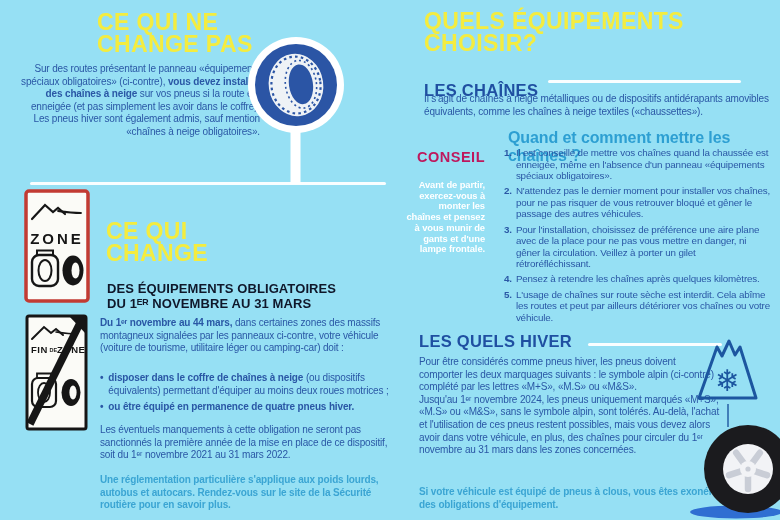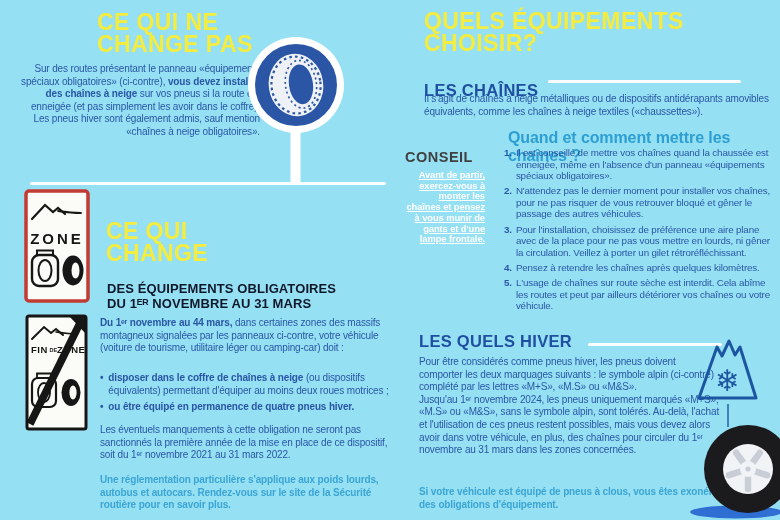--- a/index.html
+++ b/index.html
@@ -18,21 +18,21 @@
   .tr{text-align:right;}
   b{font-weight:bold;}
   .teal{color:#3ba5d3;font-weight:bold;}
   .rule{position:absolute;height:2.5px;background:rgba(255,255,255,.95);border-radius:2px;}
   .cyanh{color:#2d9fd2;font-weight:bold;font-size:16px;letter-spacing:-.1px;}
   .steps{display:flex;flex-direction:column;gap:3.5px;}
   .step{display:flex;gap:4px;font-size:9.8px;line-height:11.6px;letter-spacing:-.15px;}
   .step .num{font-weight:bold;flex:0 0 auto;}
   .bullet{display:flex;gap:5px;margin-bottom:4px;}
   .bullet .dot{font-weight:bold;flex:0 0 auto;}
-  .conseil-title{color:#404040;font-weight:bold;font-size:14.5px;letter-spacing:.5px;}
+  .conseil-title{color:#be185d;font-weight:bold;font-size:14.5px;letter-spacing:.5px;text-align:right;}
   .conseil-text{color:#fff;font-weight:bold;font-size:9.4px;line-height:10.7px;text-align:right;letter-spacing:-.1px;}
 </style>
 </head>
 <body>
 
 <div class="page">
 
   <section>
     <div class="abs yt pre" style="left:97px;top:12px;">CE QUI NE
 CHANGE PAS</div>
@@ -124,34 +124,34 @@
 CHOISIR?</div>
 
     <div class="abs h2" style="left:424px;top:69px;margin-top:12px;">LES CHAÎNES</div>
     <div class="rule" style="left:548px;top:80px;width:193px;"></div>
 
     <p class="abs body" style="left:424px;top:93px;width:348px;margin:0;">Il s'agit de chaînes à neige métalliques ou de dispositifs antidérapants amovibles équivalents, comme les chaînes à neige textiles («chaussettes»).</p>
 
     <div class="abs cyanh" style="left:508px;top:129px;">Quand et comment mettre les chaînes ?</div>
 
     <div class="abs conseil-title" style="left:405px;top:149px;width:80px;">CONSEIL</div>
-    <div class="abs conseil-text" style="left:403px;top:170px;width:82px;text-decoration:underline;">Avant de partir, exercez-vous à monter les chaînes et pensez à vous munir de gants et d'une lampe frontale.</div>
+    <div class="abs conseil-text" style="left:403px;top:180px;width:82px;">Avant de partir, exercez-vous à monter les chaînes et pensez à vous munir de gants et d'une lampe frontale.</div>
 
     <div class="abs steps" style="left:504px;top:147px;width:268px;">
       <div class="step">
         <span class="num">1.</span>
         <span>Il est conseillé de mettre vos chaînes quand la chaussée est enneigée, même en l'absence d'un panneau «équipements spéciaux obligatoires».</span>
       </div>
       <div class="step">
         <span class="num">2.</span>
         <span>N'attendez pas le dernier moment pour installer vos chaînes, pour ne pas risquer de vous retrouver bloqué et gêner le passage des autres véhicules.</span>
       </div>
       <div class="step">
         <span class="num">3.</span>
-        <span>Pour l'installation, choisissez de préférence une aire plane avec de la place pour ne pas vous mettre en lourds, ni gêner la circulation. Veillez à porter un gilet rétroréfléchissant.</span>
+        <span>Pour l'installation, choisissez de préférence une aire plane avec de la place pour ne pas vous mettre en danger, ni gêner la circulation. Veillez à porter un gilet rétroréfléchissant.</span>
       </div>
       <div class="step">
         <span class="num">4.</span>
         <span>Pensez à retendre les chaînes après quelques kilomètres.</span>
       </div>
       <div class="step">
         <span class="num">5.</span>
         <span>L'usage de chaînes sur route sèche est interdit. Cela abîme les routes et peut par ailleurs détériorer vos chaînes ou votre véhicule.</span>
       </div>
     </div>

